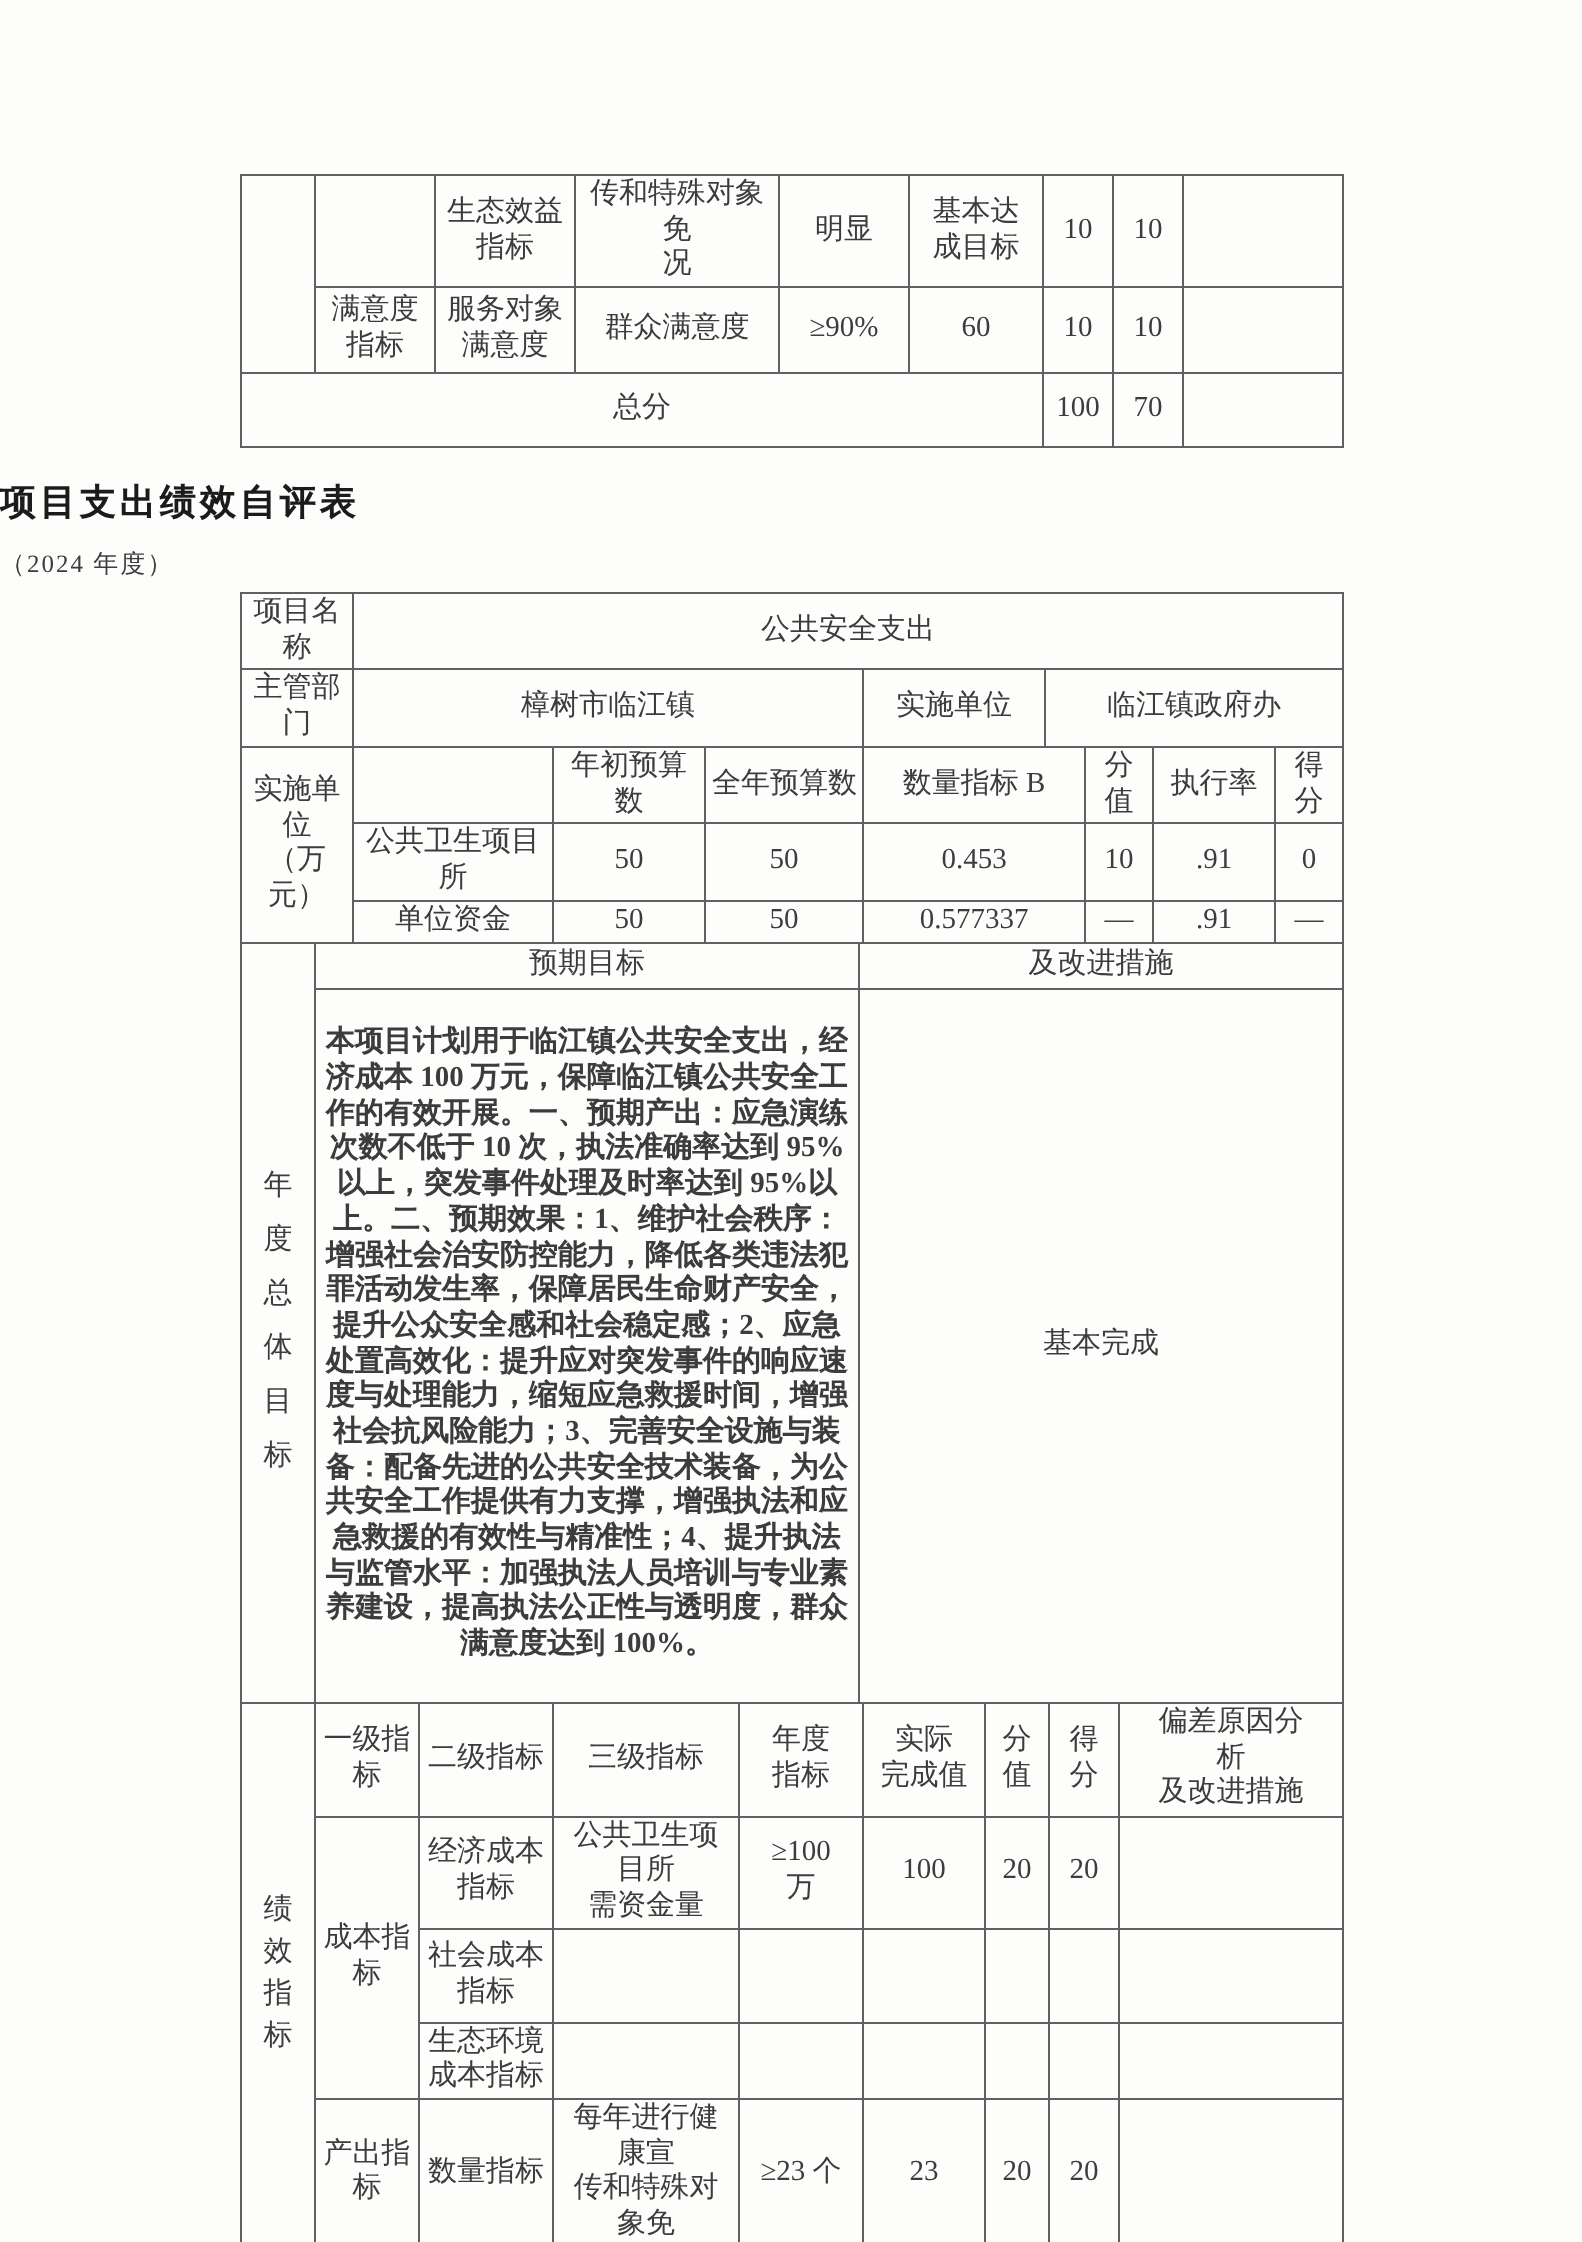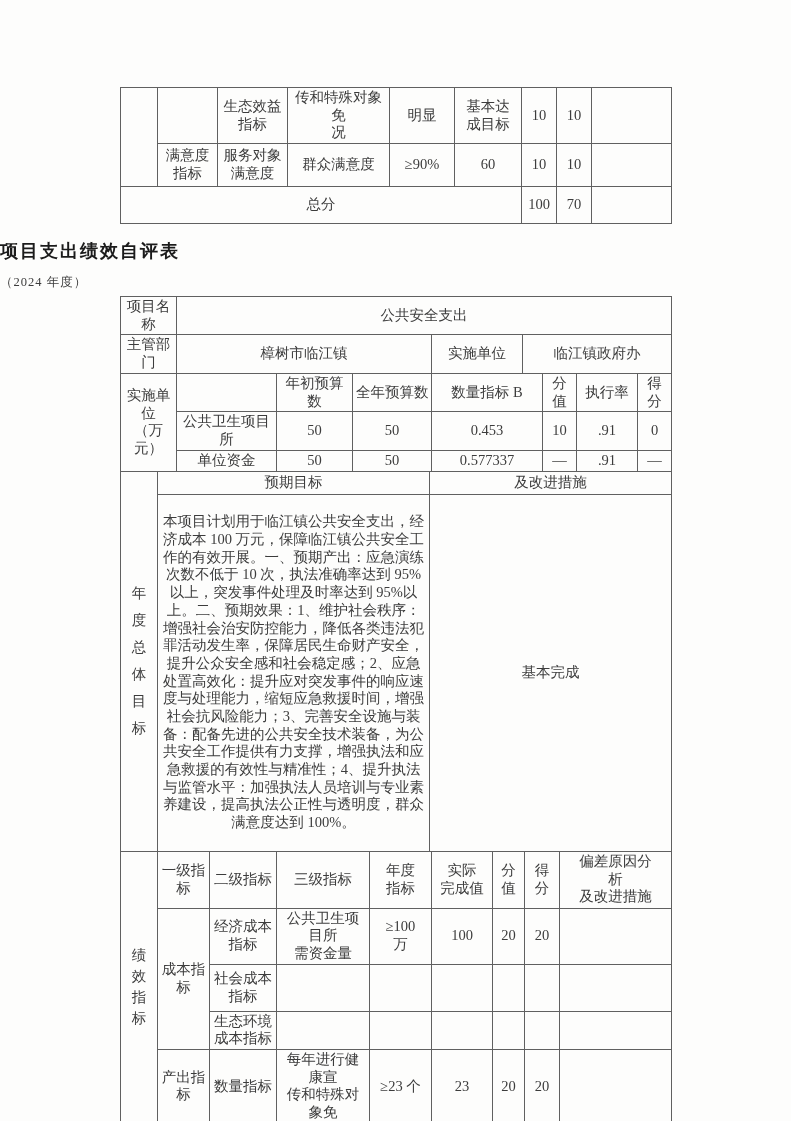--- a/index.html
+++ b/index.html
@@ -7,21 +7,21 @@
       font-family:"Liberation Serif","DejaVu Serif",serif;color:#3c3c3c;}
   table.tbl{border-collapse:collapse;table-layout:fixed;width:552px;margin-left:120px;}
   .tbl td{border:1px solid #606060;font-size:14.5px;text-align:center;vertical-align:middle;
       padding:1px 3px;line-height:1.22;color:#3c3c3c;overflow:hidden;word-break:break-all;}
   .pre{white-space:pre-line;}
   .tl{text-align:left;padding-left:6px;}
   .hsm{font-size:13.5px;line-height:1.18;}
   .nowrap{white-space:nowrap;}
   .b2{border-bottom:2px solid #4c4c4c;}
   .para{text-align:justify;text-align-last:center;font-size:14px;line-height:24.5px;
-      padding:3px 5px;vertical-align:top;word-break:break-all;}
+      padding:3px 5px;vertical-align:top;word-break:break-all;font-weight:bold;}
   .vchar{display:block;text-align:center;}
   .vcell .vchar{line-height:27px;font-size:14.5px;}
   .vcell-sm .vchar{line-height:21px;font-size:14.5px;}
   .doc-title{text-align:left;font-family:"Liberation Sans","DejaVu Sans",sans-serif;
       font-weight:700;font-size:18px;letter-spacing:2px;color:#1b1b1b;margin:10px 0 0 0;line-height:34px;}
   .doc-sub{text-align:left;font-size:12.5px;letter-spacing:1px;color:#3c3c3c;margin-top:6px;line-height:16px;}
   .carry{margin-top:87px;}
   .secA{margin-top:6px;}
   .secB,.secC{margin-top:-1px;}
 </style>

